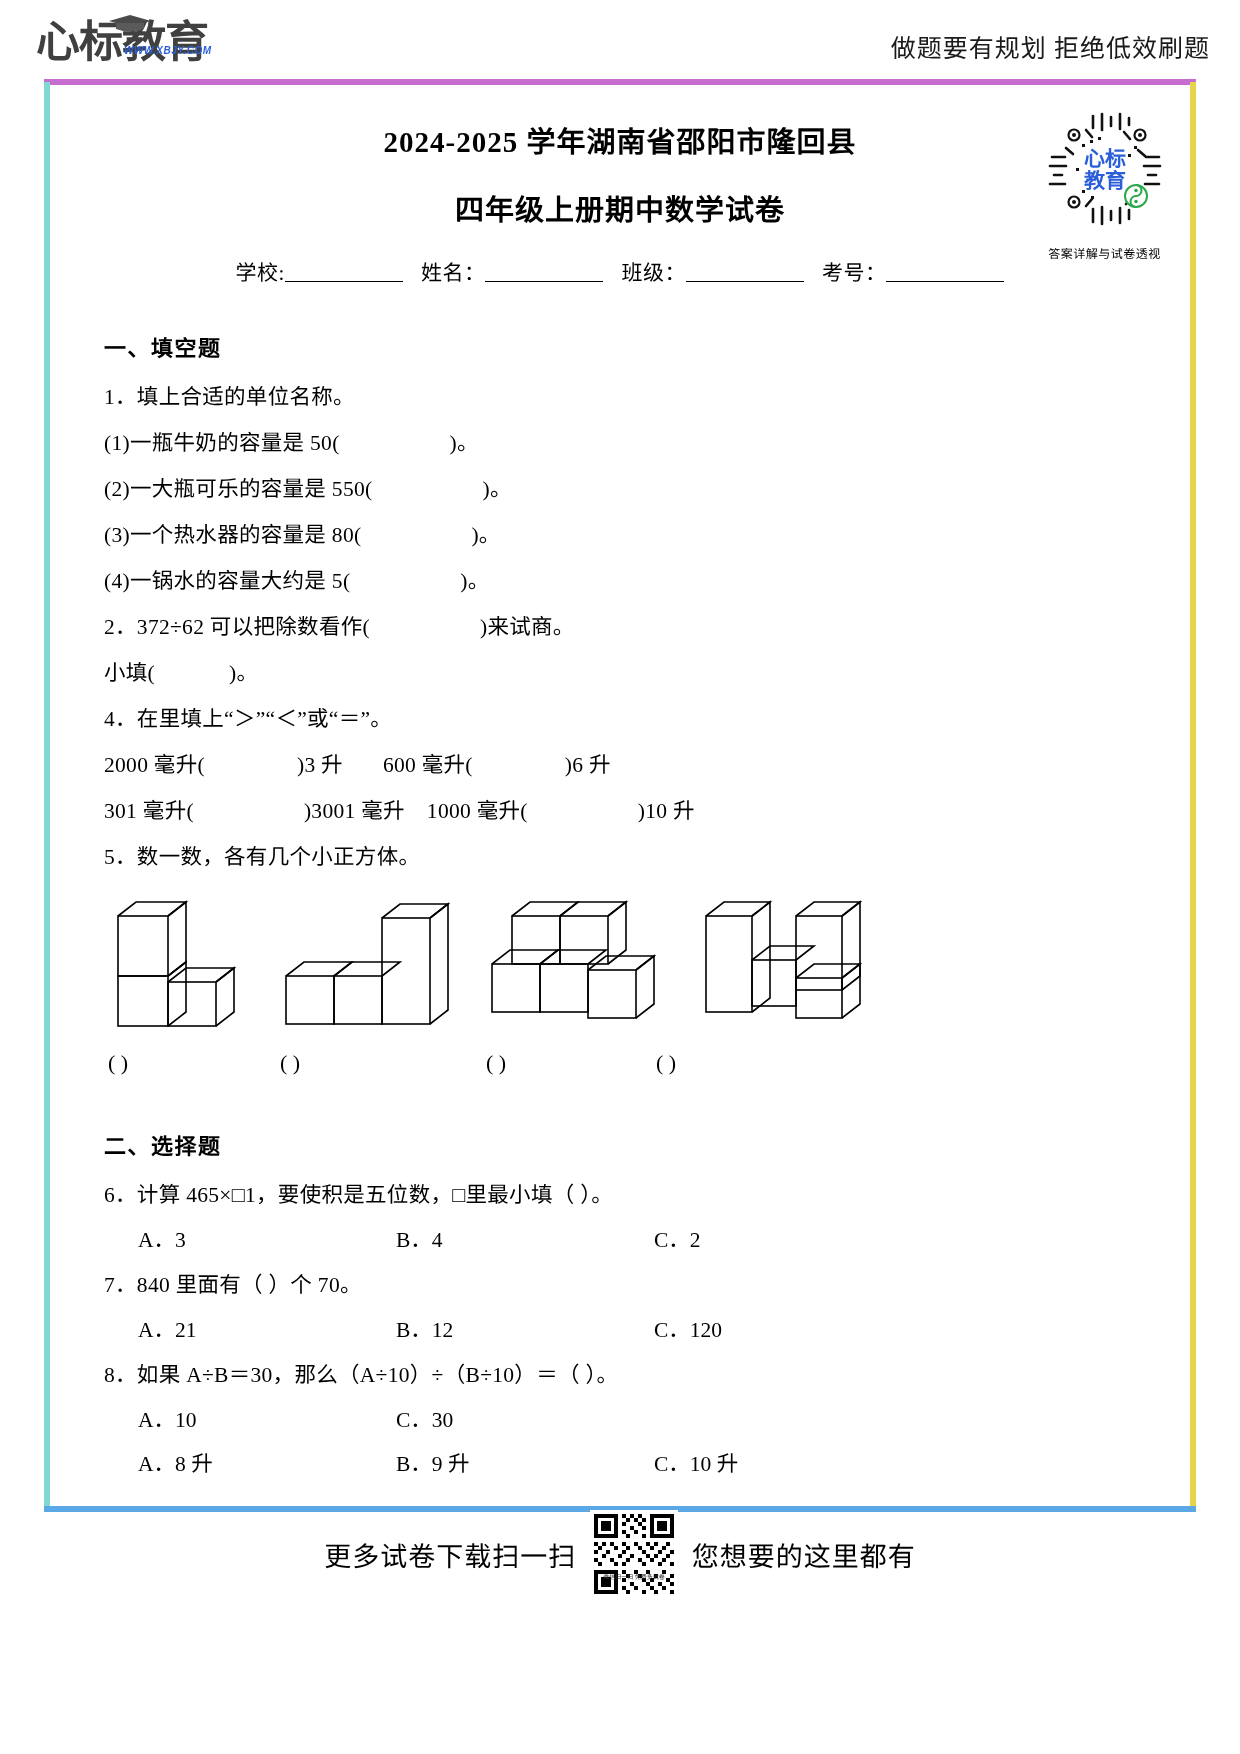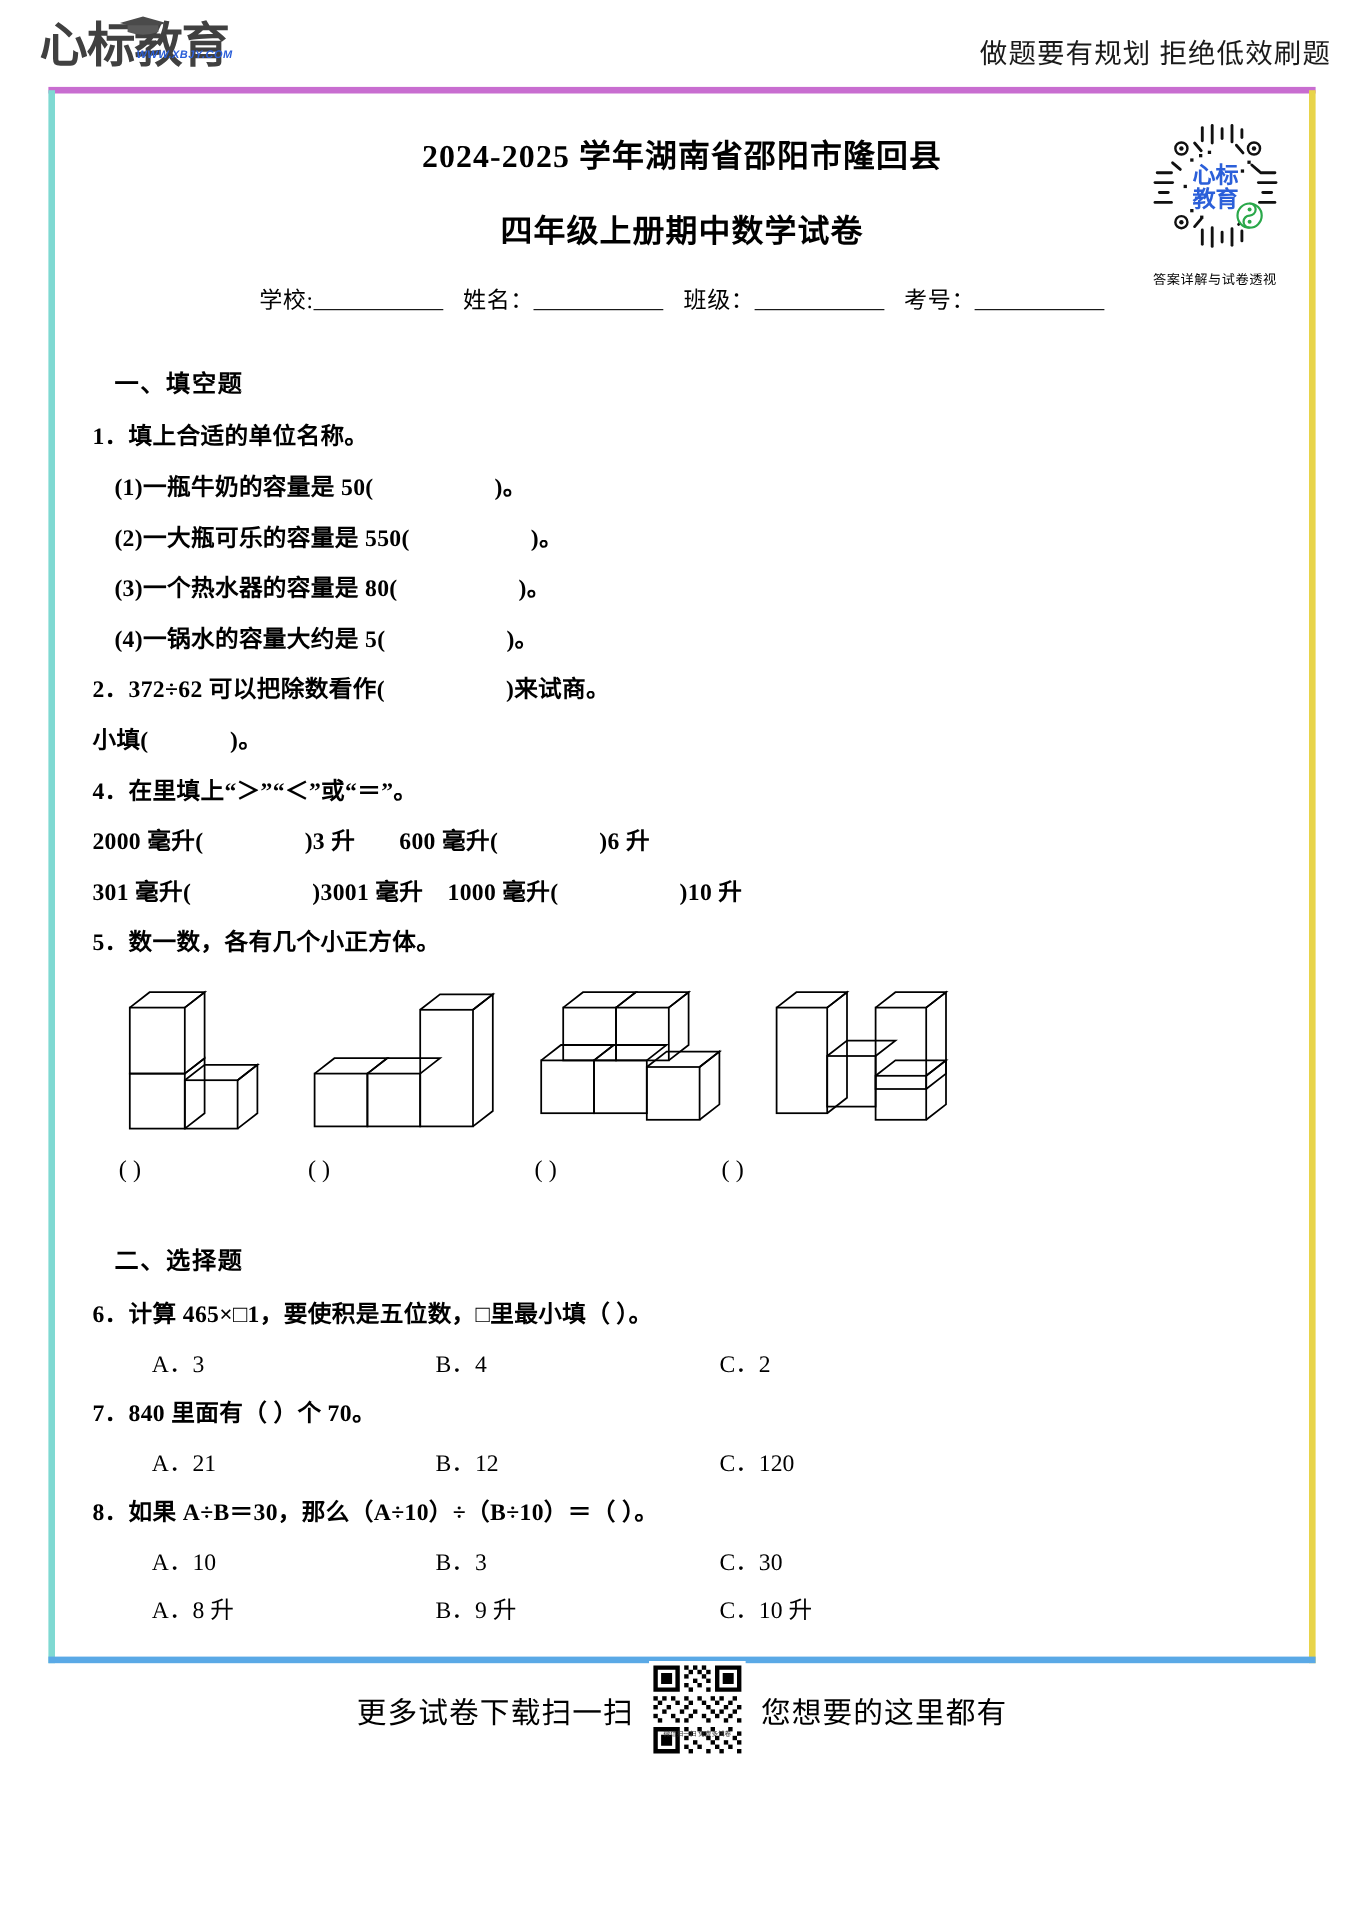--- a/index.html
+++ b/index.html
@@ -117,23 +117,22 @@
   .section-head{
     font-family:Liberation Sans, sans-serif;
     font-weight:bold;
     font-size:22px;
     margin:44px 0 12px 44px;
     letter-spacing:1.5px;
   }
   .q{
     font-size:21.5px;
     line-height:46px;
-    margin:0 0 0 24px;
+    margin:0 0 0 44px;
     letter-spacing:0.3px;
-    font-weight:bold;
   }
   .q.sub{ margin-left:44px; }
   .sp-md{ display:inline-block; width:74px; }
   .sp-lg{ display:inline-block; width:92px; }
   .sp-xl{ display:inline-block; width:110px; }
   .sp-2{ display:inline-block; width:22px; }
   .sp-4{ display:inline-block; width:40px; }
 
   .choices{
     font-size:21.5px;
@@ -414,21 +413,20 @@
   <div class="q">7．840 里面有（   ）个 70。</div>
   <div class="choices">
     <span class="ch-a">A．21</span>
     <span class="ch-b">B．12</span>
     <span>C．120</span>
   </div>
 
   <div class="q">8．如果 A÷B＝30，那么（A÷10）÷（B÷10）＝（   ）。</div>
   <div class="choices">
     <span class="ch-a">A．10</span>
-    <span class="ch-b">B．3</span>
     <span>C．30</span>
   </div>
 
   <div class="choices">
     <span class="ch-a">A．8 升</span>
     <span class="ch-b">B．9 升</span>
     <span>C．10 升</span>
   </div>
 
 </div>

